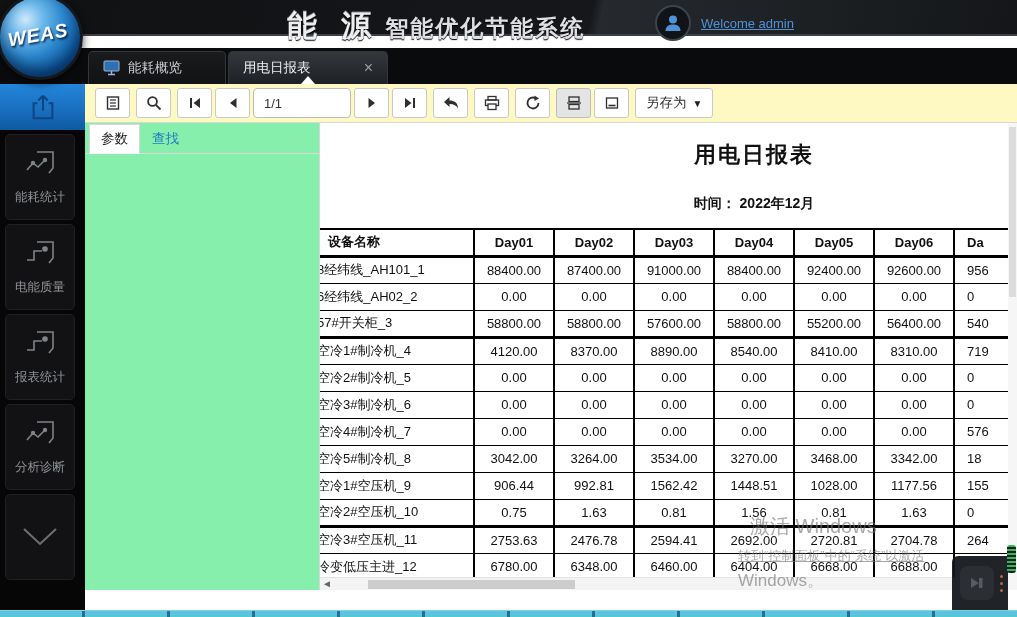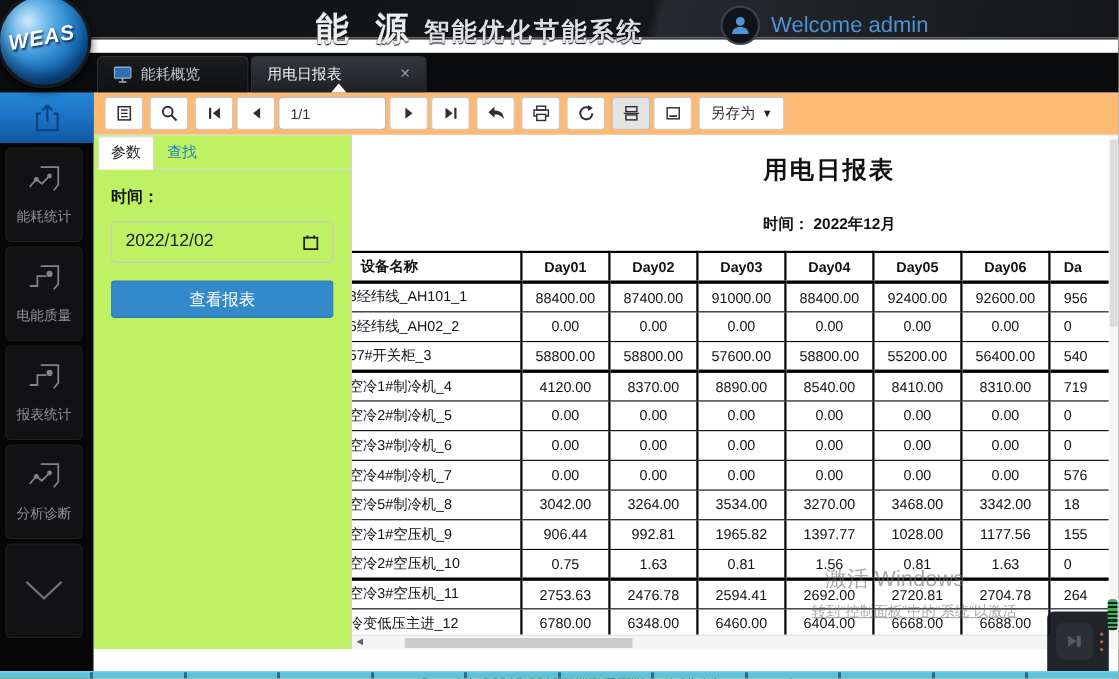--- a/index.html
+++ b/index.html
@@ -11,21 +11,21 @@
     background:linear-gradient(103deg,#0f1113 0%,#15171a 58%,#26292d 59%,#1a1d20 86%,#141619 100%);
     border-bottom:2px solid #3c3f43; z-index:30; }
   .app-title { position:absolute; left:287px; top:6px; display:flex; align-items:baseline; white-space:nowrap; }
   .app-title .t1 { font-size:30px; font-weight:bold; letter-spacing:8px; color:#eceef0;
     text-shadow:0 1px 1px #000, 0 -1px 0 #777; }
   .app-title .t2 { font-size:23px; font-weight:bold; letter-spacing:2px; color:#dddfe2; margin-left:6px;
     text-shadow:0 1px 1px #000; }
   .user { position:absolute; left:655px; top:5px; display:flex; align-items:center; gap:10px; }
   .avatar { width:36px; height:36px; border-radius:50%; background:#101418; border:2px solid #3c434a;
     display:flex; align-items:center; justify-content:center; }
-  .welcome { font-size:20px; color:#4f93d6; }
+  .welcome { font-size:13px; color:#4f93d6;text-decoration:underline; }
 
   
   .logo { position:absolute; left:-3px; top:-6px; width:86px; height:86px; border-radius:50%;
     background:radial-gradient(circle at 32% 28%, #cfe9fa 0%, #6db9ec 22%, #2b87cd 48%, #0f5aa0 72%, #083e75 100%);
     border:3px solid #15181c; z-index:40; display:flex; align-items:center; justify-content:center;
     box-shadow:0 3px 8px rgba(0,0,0,.7), inset 0 -8px 14px rgba(0,20,50,.55); }
   .logo span { font-style:italic; font-weight:bold; font-size:19px; color:#fff; letter-spacing:1px;
     transform:rotate(-10deg) translate(-2px,-2px); text-shadow:1px 2px 2px rgba(0,20,60,.8); }
 
   
@@ -43,34 +43,34 @@
   .sidebar { position:absolute; left:0; top:84px; width:85px; height:526px; background:#060607; z-index:10; }
   .side-active { height:46px; background:linear-gradient(180deg,#2486da 0%,#1a6fc0 55%,#0f59a2 100%);
     display:flex; align-items:center; justify-content:center; }
   .side-item { margin:4px 10px 0 5px; height:86px; background:#121214; border:1px solid #202022; border-radius:5px;
     display:flex; flex-direction:column; align-items:center; justify-content:center; gap:9px;
     color:#8f9397; font-size:12.5px; cursor:pointer; }
   .side-item.chev { justify-content:center; }
 
   
   .main { position:absolute; left:85px; top:84px; width:932px; height:526px; background:#fff; }
-  .toolbar { position:absolute; left:0; top:0; width:932px; height:39px; background:#fdba74;
+  .toolbar { position:absolute; left:0; top:0; width:932px; height:39px; background:#fef9c3;
     border-bottom:1px solid #d8d8d8; display:flex; align-items:center; gap:6px; padding:0 10px; }
   .tbtn { height:30px; min-width:35px; background:#fff; border:1px solid #c9c9c9; border-radius:3px;
     display:flex; align-items:center; justify-content:center; color:#2f2f2f; cursor:pointer; }
   .tbtn.active { background:#e4e4e4; border-color:#bdbdbd; }
   .tbtn.txt { padding:0 10px; font-size:13.5px; gap:6px; }
   .caret { font-size:10px; color:#222; }
   .page-input { width:98px; height:30px; border:1px solid #bcbcbc; border-radius:4px; padding:0 10px;
     font-size:13px; color:#333; outline:none; }
   .grp { display:flex; gap:3px; }
 
   
   .workarea { position:absolute; left:0; top:39px; width:932px; height:467px; }
-  .params { position:absolute; left:0; top:0; width:235px; height:467px; background:#bef264;
+  .params { position:absolute; left:0; top:0; width:235px; height:467px; background:#86efac;
     border-right:1px solid #d5d5d5; }
   .ptabs { height:31px; border-bottom:1px solid #d9d9d9; display:flex; align-items:flex-end; padding-left:4px; }
   .ptab-active { padding:5px 11px; border:1px solid #d9d9d9; border-bottom:1px solid #fff; margin-bottom:-1px;
     background:#fff; color:#222; font-size:13.5px; }
   .ptab-link { padding:5px 12px; color:#1e7bc4; font-size:13.5px; cursor:pointer; }
   .pbody { padding:16px 16px; }
   .plabel { font-size:14.5px; font-weight:bold; color:#111; margin-bottom:12px; }
   .date-input { height:38px; border:1px solid #c9c9c9; border-radius:5px; display:flex; align-items:center;
     justify-content:space-between; padding:0 12px; font-size:16px; color:#222; cursor:text; }
   .view-btn { margin-top:16px; width:100%; height:34px; background:#3389ca; border:1px solid #2e7cb8;
@@ -292,32 +292,20 @@
         <span class="caret">▼</span>
       </div>
     </div>
 
     <div class="workarea">
 
       <div class="params">
         <div class="ptabs">
           <span class="ptab-active">参数</span>
           <span class="ptab-link">查找</span>
-        </div>
-        <div class="pbody">
-          <div class="plabel">时间：</div>
-          <div class="date-input">
-            <span>2022/12/02</span>
-            <svg width="15" height="15" viewBox="0 0 15 15">
-              <rect x="1.5" y="3" width="12" height="10.5" fill="none" stroke="#222" stroke-width="1.6"></rect>
-              <line x1="4.5" y1="1" x2="4.5" y2="4" stroke="#222" stroke-width="1.6"></line>
-              <line x1="10.5" y1="1" x2="10.5" y2="4" stroke="#222" stroke-width="1.6"></line>
-            </svg>
-          </div>
-          <div class="view-btn">查看报表</div>
         </div>
       </div>
 
       <div class="report-viewport">
         <div class="page">
           <div class="rpt-title">用电日报表</div>
           <div class="rpt-sub">时间：  2022年12月</div>
           <table class="rpt">
             <thead>
                 <tr id="rpt-head-row">
@@ -409,22 +397,22 @@
                   <td class="td-day">3534.00</td>
                   <td class="td-day">3270.00</td>
                   <td class="td-day">3468.00</td>
                   <td class="td-day">3342.00</td>
                   <td class="td-last">18</td>
                 </tr>
                 <tr>
                   <td class="td-name">空冷1#空压机_9</td>
                   <td class="td-day">906.44</td>
                   <td class="td-day">992.81</td>
-                  <td class="td-day">1965.82</td>
-                  <td class="td-day">1397.77</td>
+                  <td class="td-day">1562.42</td>
+                  <td class="td-day">1448.51</td>
                   <td class="td-day">1028.00</td>
                   <td class="td-day">1177.56</td>
                   <td class="td-last">155</td>
                 </tr>
                 <tr>
                   <td class="td-name">空冷2#空压机_10</td>
                   <td class="td-day">0.75</td>
                   <td class="td-day">1.63</td>
                   <td class="td-day">0.81</td>
                   <td class="td-day">1.56</td>
@@ -468,20 +456,21 @@
     </div>
   </div>
 
   <div class="vscroll">
     <div class="vthumb"></div>
   </div>
 
   <div class="watermark">
     <div class="wm1">激活 Windows</div>
     <div class="wm2">转到“控制面板”中的“系统”以激活</div>
+    <div class="wm3">Windows。</div>
   </div>
 
   <div class="float-widget">
     <div class="fw-icon">
       <svg width="18" height="18" viewBox="0 0 18 18">
         <polygon points="3,4 11,9 3,14" fill="#565b61"></polygon>
         <rect x="11" y="4" width="3.5" height="10" fill="#565b61"></rect>
       </svg>
     </div>
     <div class="fw-dots">

